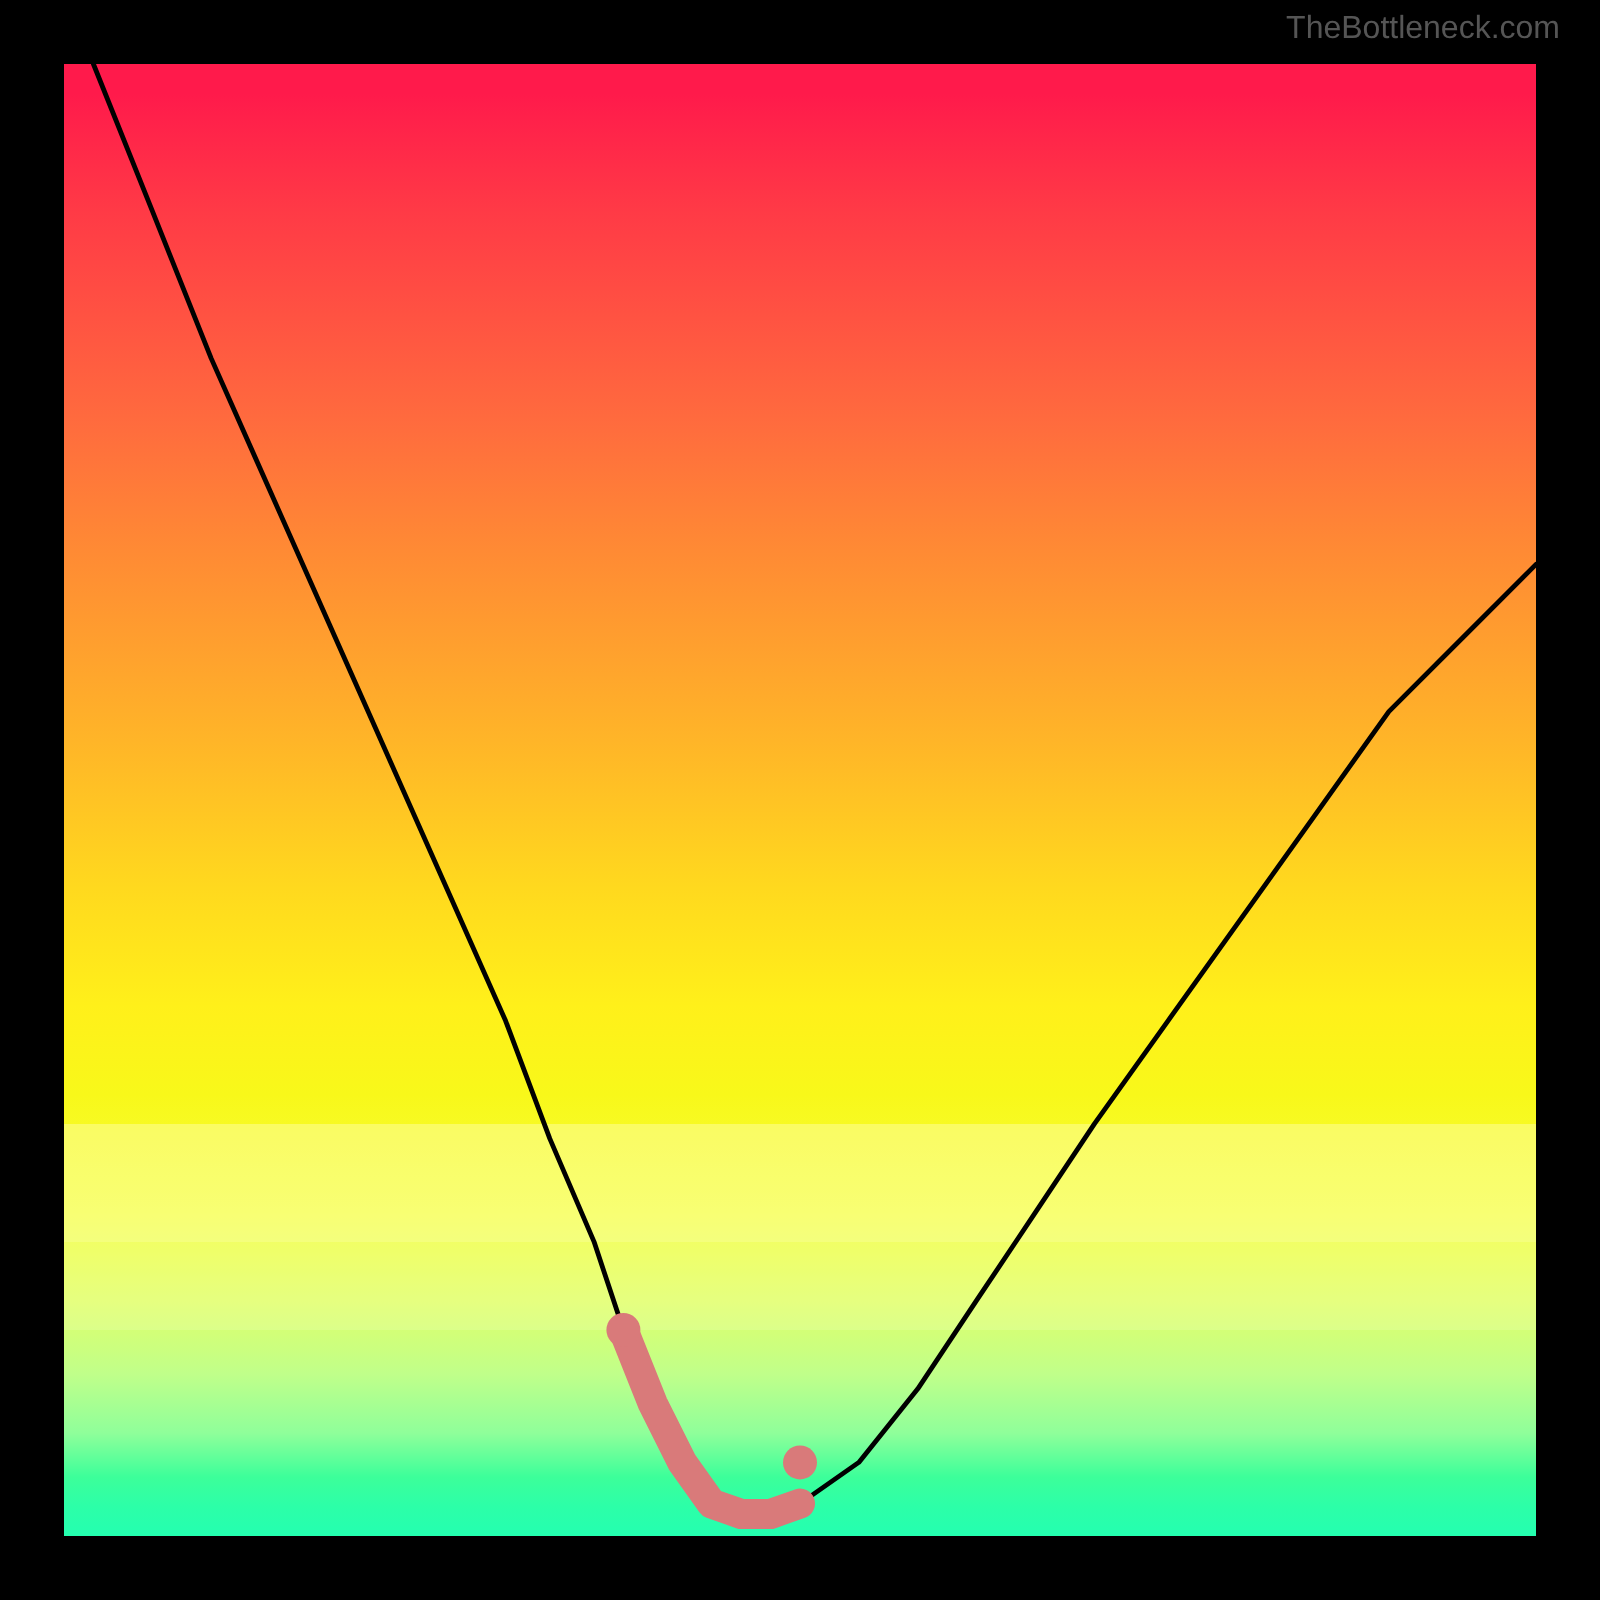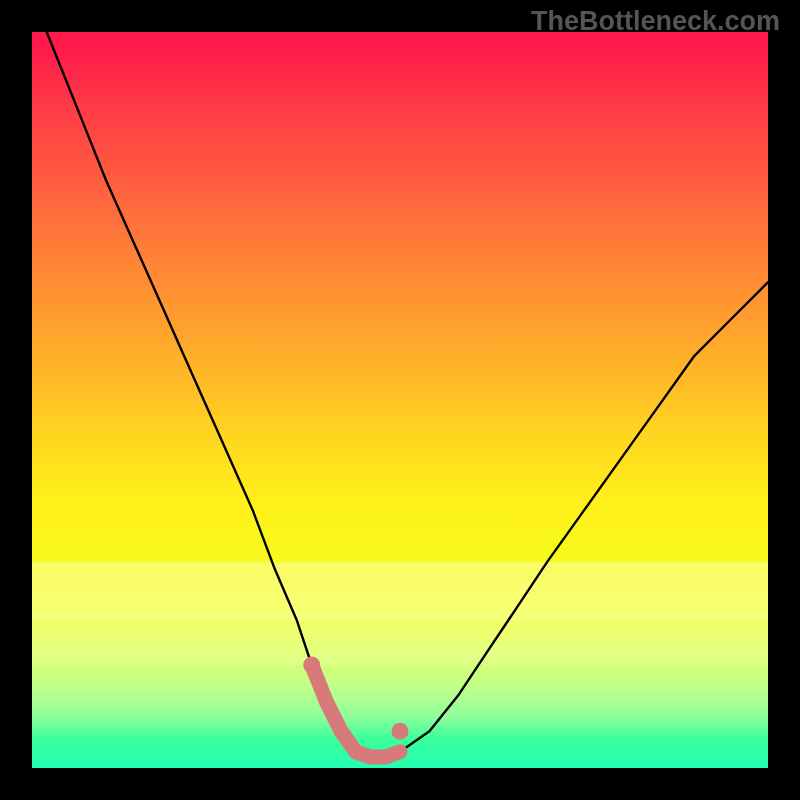--- a/index.html
+++ b/index.html
@@ -47,22 +47,22 @@
     position: absolute;
     left: 0;
     right: 0;
     background: rgba(255,255,220,0.35);
   }
   .attr {
     position: absolute;
     top: 6px;
     right: 20px;
     color: #555;
-    font-size: 27px;
-    font-weight: 700;
+    font-size: 16px;
+    font-weight: 400;
     z-index: 10;
   }
   svg.curve {
     position: absolute;
     left: 0;
     top: 0;
     width: 736px;
     height: 736px;
     overflow: visible;
   }

